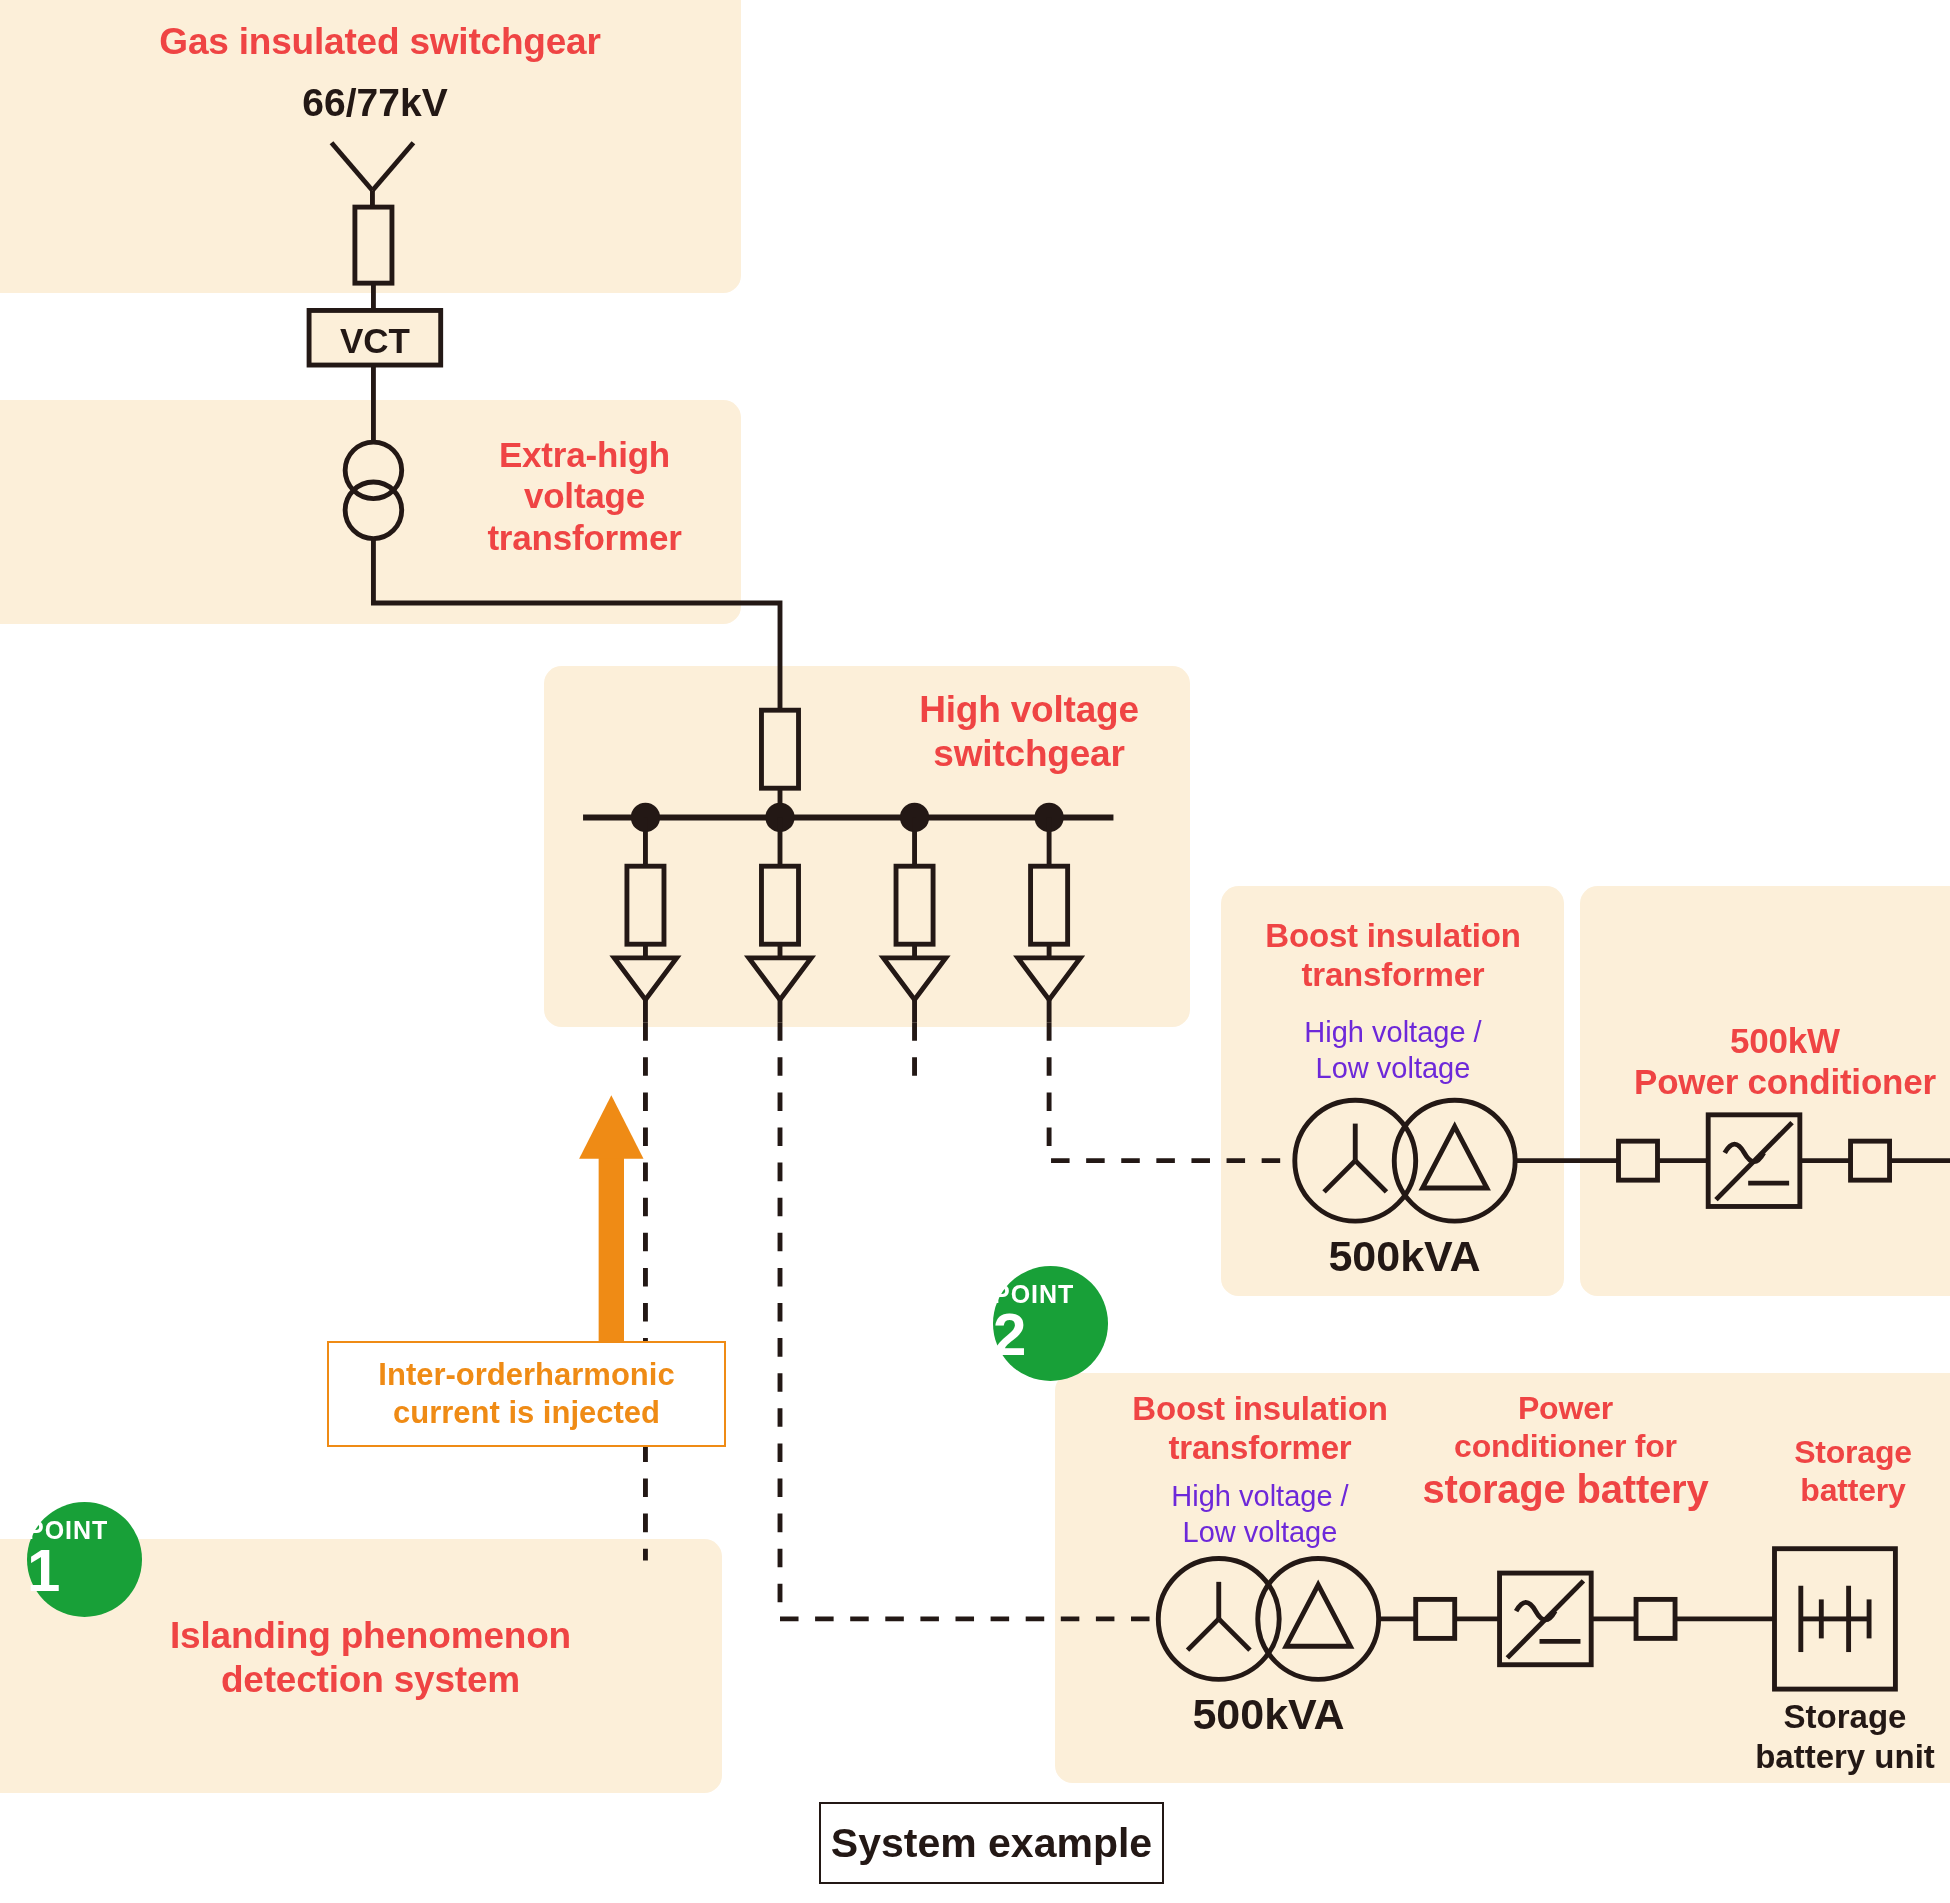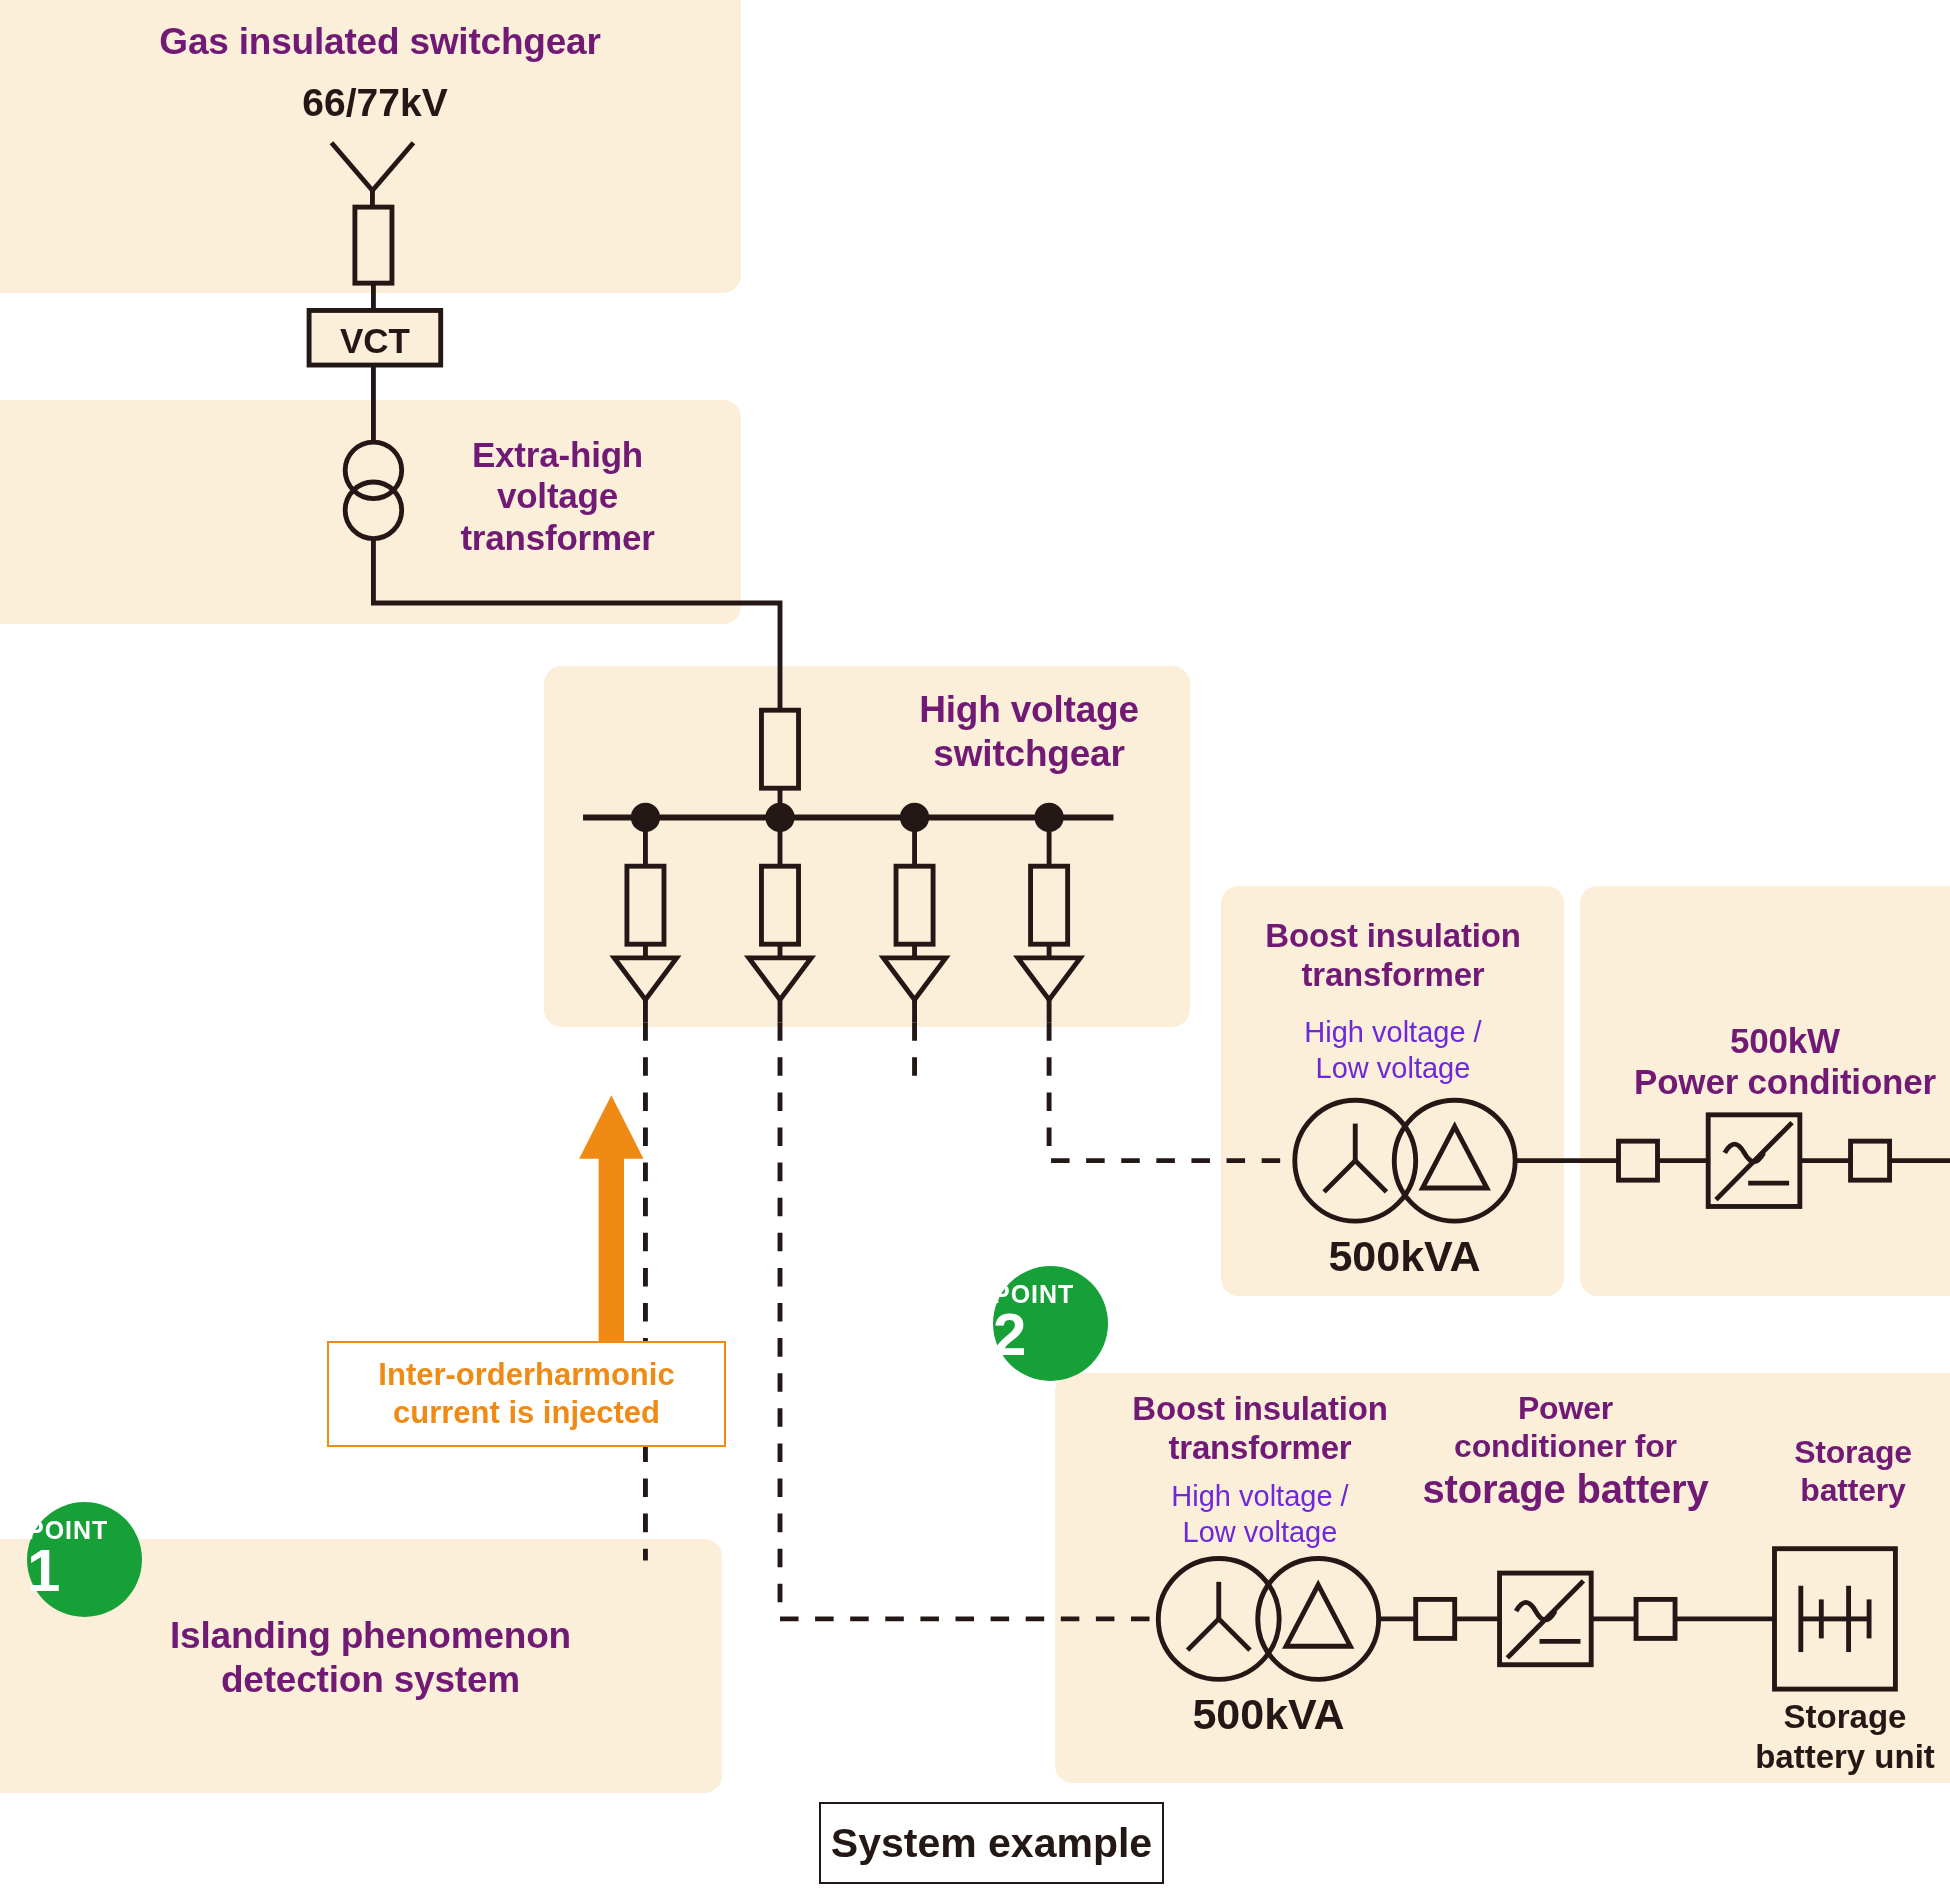--- a/index.html
+++ b/index.html
@@ -7,21 +7,21 @@
   body{
     font-family:"Liberation Sans", sans-serif;
     width:1950px;height:1904px;position:relative;overflow:hidden;
   }
   #stage{position:absolute;left:0;top:0;width:1950px;height:1904px;}
   svg.layer{position:absolute;left:0;top:0;width:1950px;height:1904px;overflow:visible;}
   .panel{
     position:absolute;background:#fcefd9;border-radius:17.6px;
   }
   .lbl{
-    position:absolute;color:#701a75;font-weight:bold;line-height:1.18;
+    position:absolute;color:#ef4444;font-weight:bold;line-height:1.18;
     text-align:center;letter-spacing:-0.2px;
   }
   .lbl-dark{
     position:absolute;color:#231815;font-weight:bold;line-height:1.2;text-align:center;
   }
   .lbl-plain{
     position:absolute;color:#6d28d9;font-weight:normal;line-height:1.25;text-align:center;
   }
   .point-badge{
     position:absolute;width:115px;height:115px;border-radius:50%;
@@ -180,21 +180,21 @@
       <path d="M 627 1123 L 660 1188 L 594 1188 Z" fill="#ef8b15"></path>
     </g>
   </svg>
 
   <div class="lbl" style="left:107px;top:19.5px;width:546px;font-size:37px;">Gas insulated switchgear</div>
 
   <div class="lbl-dark" style="left:185px;top:80px;width:380px;font-size:39px;">66/77kV</div>
 
   <div class="lbl-dark" style="left:309px;top:320px;width:132px;font-size:35px;">VCT</div>
 
-  <div style="position:absolute;left:416px;top:434px;width:283px;text-align:center;">
+  <div style="position:absolute;left:443px;top:434px;width:283px;text-align:center;">
     <div class="lbl" style="position:relative;left:0;top:0;width:100%;font-size:35px;">Extra-high</div>
     <div class="lbl" style="position:relative;left:0;top:0;width:100%;font-size:35px;">voltage</div>
     <div class="lbl" style="position:relative;left:0;top:0;width:100%;font-size:35px;">transformer</div>
   </div>
 
   <div style="position:absolute;left:868px;top:688px;width:322px;text-align:center;">
     <div class="lbl" style="position:relative;left:0;top:0;width:100%;font-size:37px;">High voltage</div>
     <div class="lbl" style="position:relative;left:0;top:0;width:100%;font-size:37px;">switchgear</div>
   </div>
 

